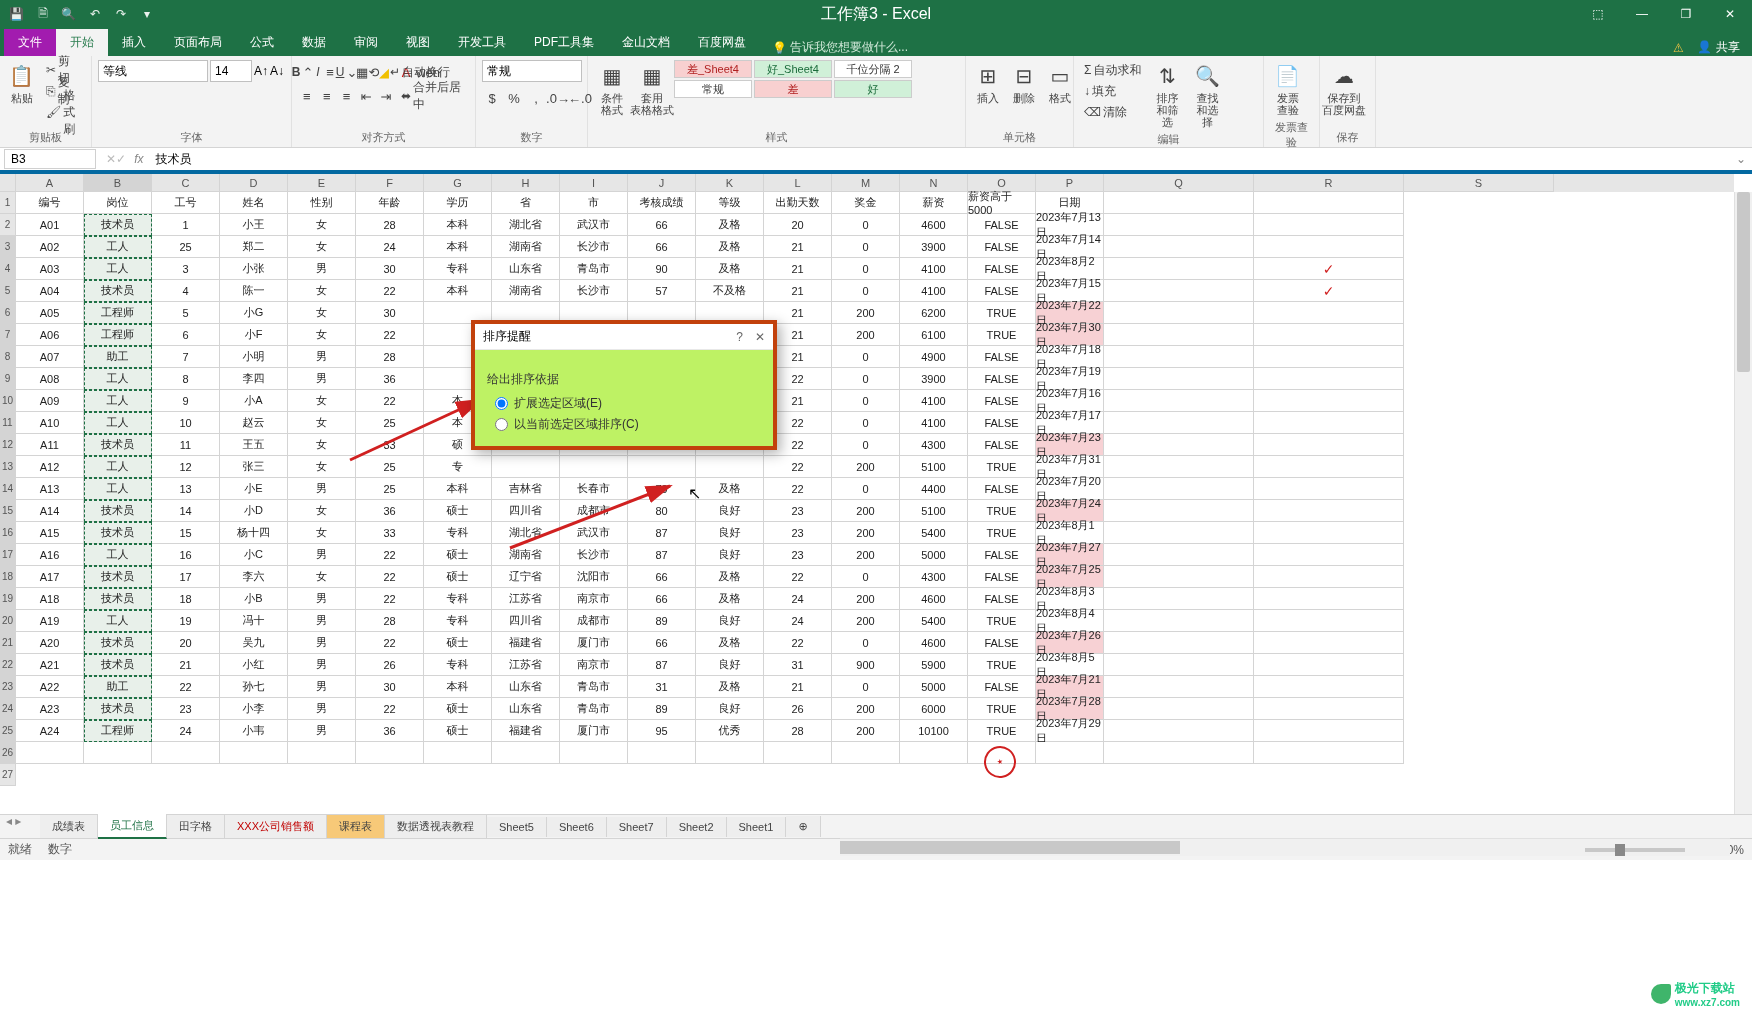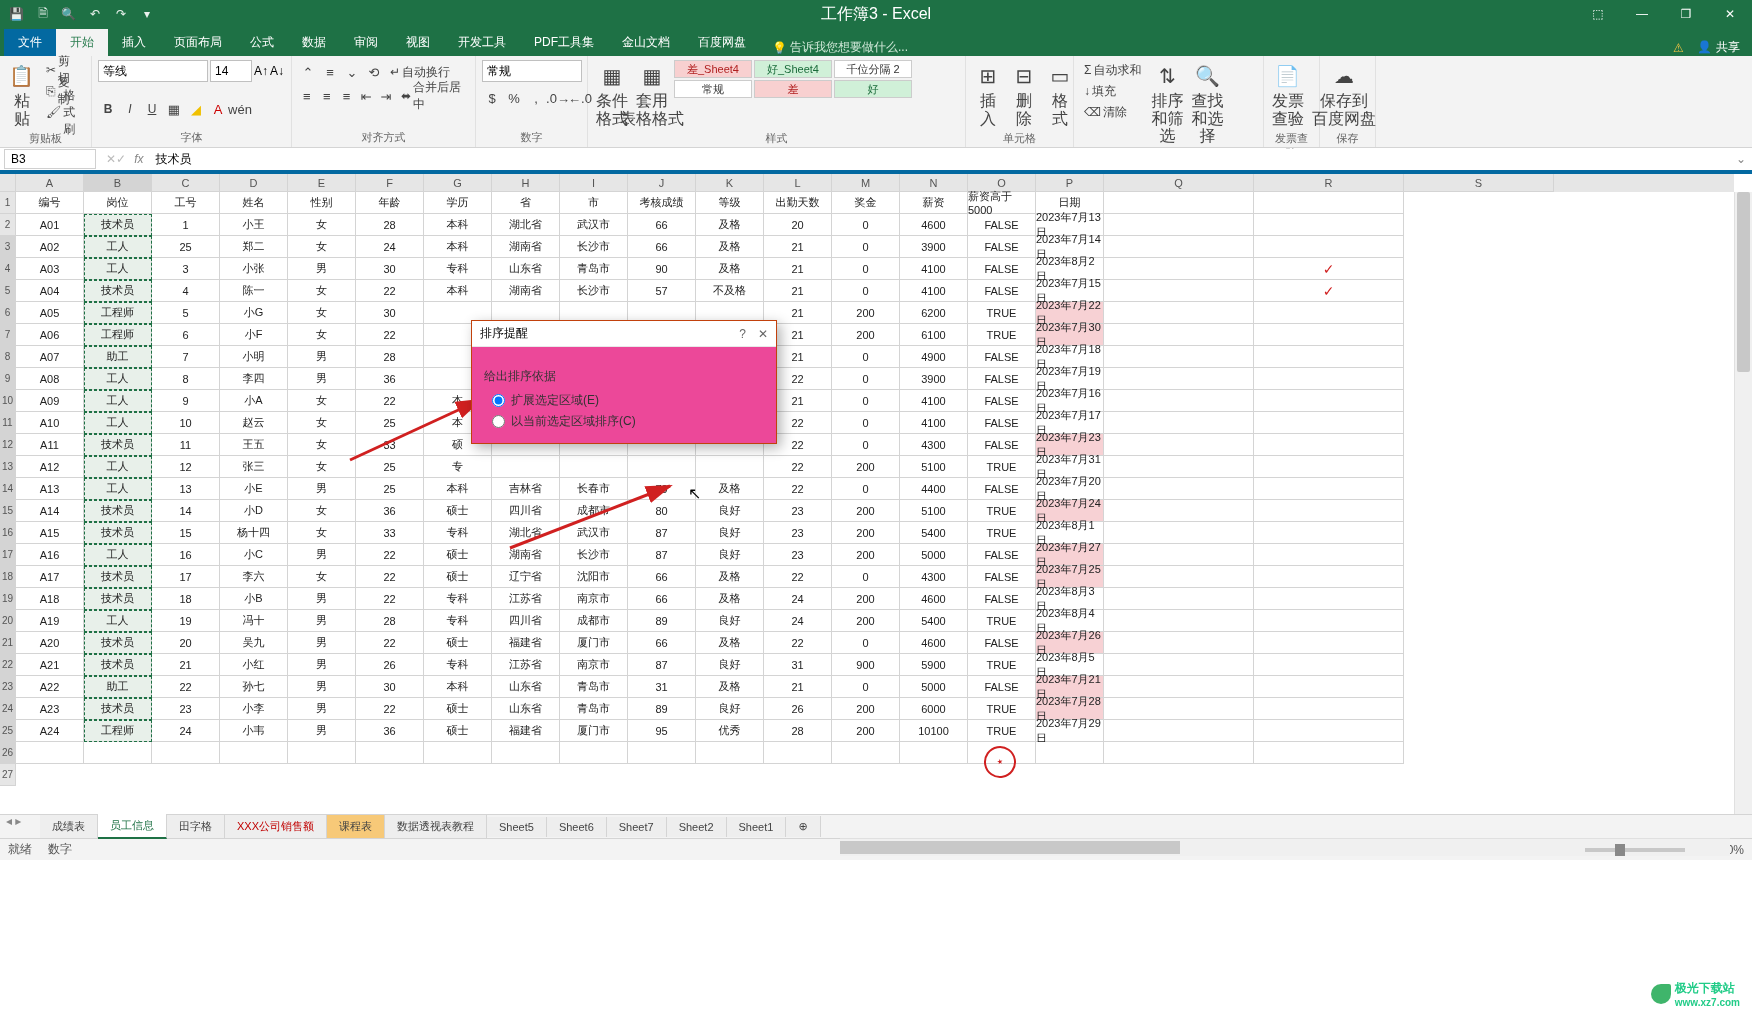--- a/index.html
+++ b/index.html
@@ -5,34 +5,34 @@
 *{margin:0;padding:0;box-sizing:border-box;font-family:"Microsoft YaHei","Segoe UI",Arial,sans-serif;font-size:12px}
 body{width:1752px;height:1036px;background:#fff;overflow:hidden;position:relative}
 .titlebar{height:28px;background:linear-gradient(#1e7145,#1e7145);color:#fff;display:flex;align-items:center;padding:0 4px;position:relative}
 .titlebar .qa{display:flex;gap:8px;align-items:center;padding-left:4px}
 .titlebar .qa-btn{width:18px;height:18px;display:flex;align-items:center;justify-content:center;color:#fff;opacity:.9}
 .titlebar .title{position:absolute;left:50%;transform:translateX(-50%);color:#fff;font-size:16px}
 .titlebar .winbtns{position:absolute;right:0;display:flex}
 .titlebar .winbtns div{width:44px;height:28px;display:flex;align-items:center;justify-content:center;color:#fff}
 .tabs{height:28px;background:#1e7145;display:flex;align-items:flex-end;padding-left:4px}
 .tab{padding:5px 14px;color:#fff;cursor:pointer}
-.tab.file{background:#0369a1}
+.tab.file{background:#a21caf}
 .tab.active{background:#f3f3f3;color:#2b7d50}
 .tellme{color:#d0e8d8;margin-left:12px;display:flex;align-items:center;gap:4px}
 .tellme .bulb{width:14px;height:14px}
 .tabs-right{margin-left:auto;display:flex;align-items:center;gap:14px;padding-right:12px;color:#fff}
 .tabs-right .warn{color:#f8c644}
 .ribbon{height:92px;background:#f3f3f3;border-bottom:1px solid #d4d4d4;display:flex}
 .rgroup{border-right:1px solid #e1e1e1;display:flex;flex-direction:column;justify-content:space-between;padding:4px 6px 2px}
 .rgroup-label{text-align:center;color:#666;font-size:11px;padding-top:2px}
 .rgroup-content{display:flex;flex:1;align-items:flex-start;gap:4px}
 .btn-sm{height:20px;padding:0 4px;display:flex;align-items:center;gap:2px;color:#444}
 .btn-lg{width:36px;display:flex;flex-direction:column;align-items:center;gap:2px;padding:2px;color:#444}
 .btn-lg .ico{width:28px;height:28px;display:flex;align-items:center;justify-content:center;font-size:20px}
-.btn-lg .lbl{font-size:16px;text-align:center;line-height:1.1}
+.btn-lg .lbl{font-size:11px;text-align:center;line-height:1.1}
 .font-sel,.size-sel{border:1px solid #c0c0c0;background:#fff;height:22px;font-size:12px;padding:0 4px}
 .font-sel{width:110px}
 .size-sel{width:42px}
 .fontbtns,.alignbtns{display:flex;gap:2px;margin-top:2px}
 .fontbtns .ib,.alignbtns .ib{width:20px;height:20px;display:flex;align-items:center;justify-content:center;color:#444;font-size:13px}
 .numformat{border:1px solid #c0c0c0;background:#fff;height:22px;width:100px;padding:0 4px}
 .styles-gallery{display:flex;flex-direction:column;gap:2px}
 .styles-row{display:flex;gap:2px}
 .style-swatch{width:78px;height:18px;border:1px solid #ccc;display:flex;align-items:center;justify-content:center;font-size:11px}
 .sw-red{background:#f8d0d0;color:#b02020}
@@ -65,21 +65,21 @@
 .sheet-tab{padding:4px 12px;border-right:1px solid #d4d4d4;background:#eee;color:#444;font-size:11px}
 .sheet-tab.active{background:#fff;border-bottom:2px solid #1e7145;color:#1e7145}
 .sheet-tab.red{color:#c00000}
 .sheet-tab.orange{background:#f7c978}
 .sheet-nav{position:absolute;left:6px;display:flex;gap:6px;color:#888}
 .statusbar{height:22px;background:#f3f3f3;border-top:1px solid #d4d4d4;display:flex;align-items:center;padding:0 8px;color:#555;font-size:11px;gap:16px}
 .statusbar .right{margin-left:auto;display:flex;align-items:center;gap:14px}
 .zoom-track{width:100px;height:4px;background:#c8c8c8;position:relative}
 .zoom-track .zt{position:absolute;top:-4px;width:10px;height:12px;background:#888;left:30%}
 
-.dialog{position:absolute;left:471px;top:320px;width:306px;background:#ec4899;border:1px solid #c2410c;box-shadow:4px 4px 12px rgba(0,0,0,.3);z-index:100}
+.dialog{position:absolute;left:471px;top:320px;width:306px;background:#bef264;border:4px solid #c2410c;box-shadow:4px 4px 12px rgba(0,0,0,.3);z-index:100}
 .dlg-title{height:26px;background:#fff;border-bottom:1px solid #e8e8e8;display:flex;align-items:center;padding:0 8px;font-size:12px}
 .dlg-title .dlg-btns{margin-left:auto;display:flex;gap:12px;color:#666}
 .dlg-body{padding:10px 12px;font-size:12px;color:#333;line-height:1.5}
 .dlg-body .subhead{margin-top:10px;margin-bottom:6px}
 .dlg-radio{display:flex;align-items:center;gap:6px;margin:3px 0 3px 8px}
 .dlg-radio input{margin:0}
 .dlg-actions{display:flex;justify-content:flex-end;gap:10px;padding:8px 12px 12px}
 .dlg-btn{width:66px;height:24px;border:1px solid #aaa;background:#f4f4f4;display:flex;align-items:center;justify-content:center;font-size:12px}
 .dlg-btn.primary{border:1px solid #3b82c4;background:#eef5fb}
 
@@ -146,21 +146,21 @@
         </div>
       <div style="display:flex;flex-direction:column;gap:1px">
         <div class="btn-sm">✂ <span>剪切</span></div>
         <div class="btn-sm">⎘ <span>复制</span></div>
         <div class="btn-sm">🖌 <span>格式刷</span></div>
       </div>
     </div>
     <div class="rgroup-label">剪贴板</div>
   </div>
   <div class="rgroup" style="width:200px">
-    <div class="rgroup-content" style="flex-direction:column;gap:15px">
+    <div class="rgroup-content" style="flex-direction:row;gap:2px">
       <div style="display:flex;gap:2px;align-items:center">
         <input class="font-sel" value="等线" style="">
         <input class="size-sel" value="14" style="">
         <span class="ib">A↑</span>
         <span class="ib">A↓</span>
       </div>
       <div class="fontbtns">
         <span class="ib">
             <b>B</b>
           </span>

